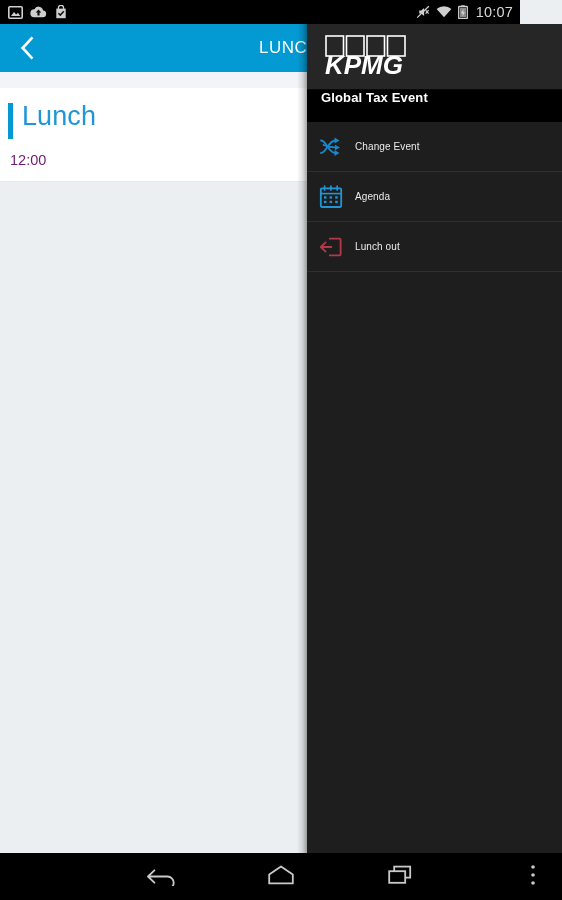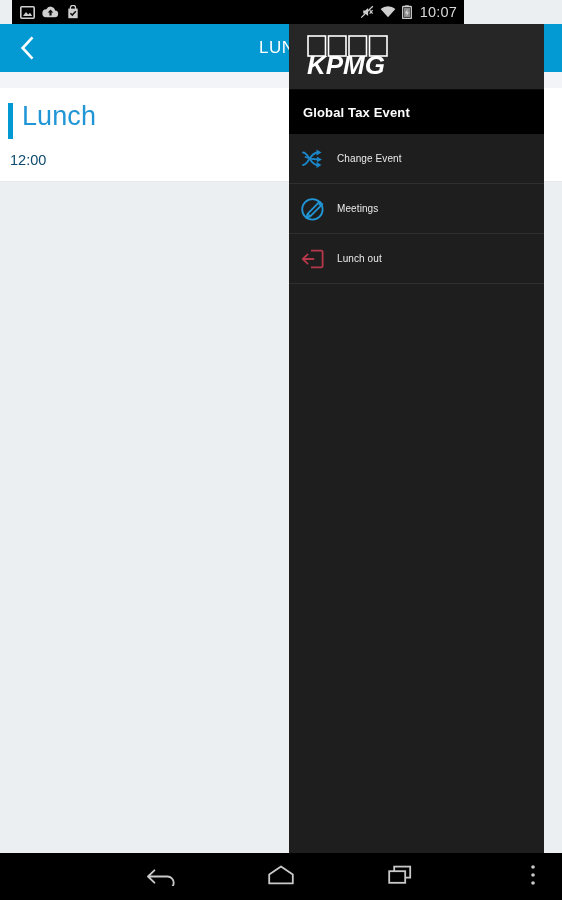--- a/index.html
+++ b/index.html
@@ -6,24 +6,23 @@
   html, body {
     width:562px; height:900px;
     background:#000;
     font-family:"Liberation Sans", sans-serif;
     overflow:hidden;
   }
   #screen { position:relative; width:562px; height:900px; background:#eceff1; }
 
   
   #statusbar {
-    position:absolute; left:0; top:0; width:452px; height:24px;
+    position:absolute; left:0; top:0; width:520px; height:24px;
     background:#000; display:flex; align-items:center;
     padding:0 7px 0 8px;
-    margin-left:12px;
   }
   #status-left { display:flex; align-items:center; gap:7px; }
   #status-right { margin-left:auto; display:flex; align-items:center; gap:6px; }
   .sb-ico { display:block; }
   #clock { color:#d8d8d8; font-size:14.5px; letter-spacing:.2px; margin-left:2px; }
 
   
   #content {
     position:absolute; left:0; top:24px; width:562px; height:829px;
     background:#eceff1;
@@ -46,40 +45,40 @@
   }
   #accent-bar {
     position:absolute; left:8px; top:15px; width:5px; height:36px; background:#039ad3;
   }
   #event-title {
     position:absolute; left:22px; top:13px;
     font-size:27px; color:#2196d6; font-weight:400; letter-spacing:.1px;
   }
   #event-time {
     position:absolute; left:10px; top:64px;
-    font-size:14.5px; color:#0c4a6e;
+    font-size:14.5px; color:#701a75;
   }
 
   
   #scrim {
     position:absolute; left:297px; top:24px; width:10px; height:829px;
     background:linear-gradient(to right, rgba(0,0,0,0) 0%, rgba(0,0,0,0.12) 55%, rgba(0,0,0,0.34) 100%);
     pointer-events:none;
   }
   #drawer {
-    position:absolute; left:289px; top:24px; width:255px; height:829px;
+    position:absolute; left:307px; top:24px; width:255px; height:829px;
     background:#1e1e1e;
   }
   #drawer-logo {
     height:66px; background:#262626; position:relative;
     border-bottom:1px solid #0a0a0a;
   }
   #kpmg-logo { position:absolute; left:18px; top:11px; }
   #drawer-event {
-    height:44px; background:#000; display:flex; align-items:center;
+    height:32px; background:#000; display:flex; align-items:flex-start;
     padding-left:14px;
   }
   #drawer-event-name {
     color:#fff; font-size:13px; font-weight:bold; letter-spacing:.15px;
   }
   .drawer-item {
     height:50px; display:flex; align-items:center;
     border-bottom:1px solid #2f2f2f;
     background:#1e1e1e;
   }
@@ -202,34 +201,41 @@
             <path d="M5.5 11 C9 12.5 13 13.5 18 13.5"></path>
           </g>
           <path d="M16.5 3.6 L21.5 6.5 L16.5 9.4 Z" fill="#1b87c9"></path>
           <path d="M16.5 16.1 L21.5 19 L16.5 21.9 Z" fill="#1b87c9"></path>
           <path d="M17 10.8 L22 13.5 L17 16.2 Z" fill="#1b87c9"></path>
         </svg>
       </span>
       <span class="di-label">Change Event</span>
     </div>
 
-
-
-
     <div class="drawer-item">
       <span class="di-icon">
         <svg width="26" height="26" viewBox="0 0 26 26">
-          <circle cx="12.4" cy="13.4" r="10.2" fill="none" stroke="#2196d6" stroke-width="1.8"></circle>
-          <path d="M19.6 5.6 L22.3 8.3 L10.2 20.4 L6.2 21.8 L7.6 17.8 Z" fill="none" stroke="#2196d6" stroke-width="1.8" stroke-linejoin="round"></path>
-          <path d="M18.2 7 L20.9 9.7" stroke="#2196d6" stroke-width="1.6"></path>
-          <path d="M7.6 17.8 L10.2 20.4" stroke="#2196d6" stroke-width="1.5"></path>
-        </svg>
-      </span>
-      <span class="di-label">Meetings</span>
-    </div>
+          <rect x="2.8" y="4.4" width="20.4" height="18.6" rx="1.2" fill="none" stroke="#2196d6" stroke-width="1.8"></rect>
+          <path d="M2.8 9.6 H23.2" stroke="#2196d6" stroke-width="1.6"></path>
+          <path d="M6.6 2.2 V6  M12.9 2.2 V6  M19.2 2.2 V6" stroke="#2196d6" stroke-width="1.7" stroke-linecap="round"></path>
+          <g fill="#2196d6">
+            <rect x="6" y="12.3" width="2.5" height="2.3"></rect>
+            <rect x="11.6" y="12.3" width="2.5" height="2.3"></rect>
+            <rect x="17.2" y="12.3" width="2.5" height="2.3"></rect>
+            <rect x="6" y="16.8" width="2.5" height="2.3"></rect>
+            <rect x="11.6" y="16.8" width="2.5" height="2.3"></rect>
+            <rect x="17.2" y="16.8" width="2.5" height="2.3"></rect>
+          </g>
+        </svg>
+      </span>
+      <span class="di-label">Agenda</span>
+    </div>
+
+
+
 
     <div class="drawer-item">
       <span class="di-icon">
         <svg width="26" height="26" viewBox="0 0 26 26">
           <path d="M11 4.6 H21.4 A1.2 1.2 0 0 1 22.6 5.8 V20.2 A1.2 1.2 0 0 1 21.4 21.4 H11" fill="none" stroke="#b5384a" stroke-width="1.8"></path>
           <path d="M13.4 13 H3.6" stroke="#b5384a" stroke-width="1.8" stroke-linecap="round"></path>
           <path d="M7.6 8.4 L2.8 13 L7.6 17.6" fill="none" stroke="#b5384a" stroke-width="1.8" stroke-linecap="round" stroke-linejoin="round"></path>
         </svg>
       </span>
       <span class="di-label">Lunch out</span>

